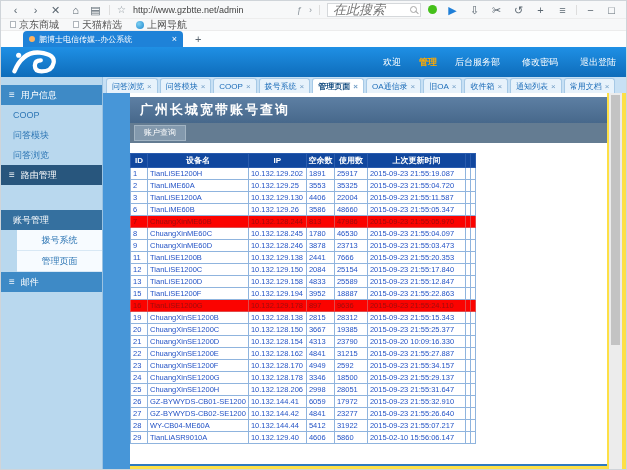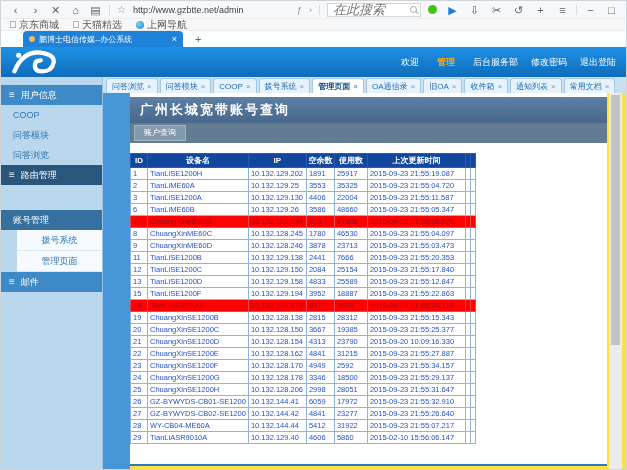--- a/index.html
+++ b/index.html
@@ -29,21 +29,21 @@
   
   .tabbar{height:16px;background:#fdfefe;display:flex;align-items:flex-end;padding-left:22px;box-sizing:border-box;}
   .btab{width:160px;height:16px;background:#1e82d8;border-radius:4px 4px 0 0;display:flex;align-items:center;color:#fff;font-size:8px;padding:0 6px;gap:4px;box-sizing:border-box;}
   .fav{width:6px;height:6px;border-radius:50%;background:#ffb25e;flex:none;}
   .btab .ttl{flex:1;white-space:nowrap;overflow:hidden;}
   .btab .cl{font-size:9px;}
   .newtab{margin-left:12px;color:#5a6670;font-size:11px;line-height:15px;}
 
   
   .appheader{height:30px;background:linear-gradient(#1f90e5,#0e6cba);display:flex;align-items:center;padding:0 10px;box-sizing:border-box;}
-  .hdr-right{margin-left:auto;display:flex;gap:13px;font-size:9px;color:#fff;align-items:center;white-space:nowrap;}
+  .hdr-right{margin-left:auto;display:flex;gap:22px;font-size:9px;color:#fff;align-items:center;white-space:nowrap;}
   .welcomewrap{display:flex;align-items:center;}
   .uname{color:#ffaa00;font-weight:bold;margin:0 18px;}
   .hlink{cursor:default;}
 
   
   .workspace{display:flex;height:394px;}
   .sidebar{width:102px;background:#b9d8ee;padding-top:8px;box-sizing:border-box;border-right:1px solid #9cc3e2;flex:none;}
   .s-it{height:20px;line-height:20px;font-size:9px;white-space:nowrap;overflow:hidden;cursor:default;}
   .s-header{background:#3e8ac6;color:#fff;padding-left:8px;display:flex;gap:6px;align-items:center;}
   .s-header-dark{background:#28567d;color:#fff;padding-left:8px;display:flex;gap:6px;align-items:center;}

